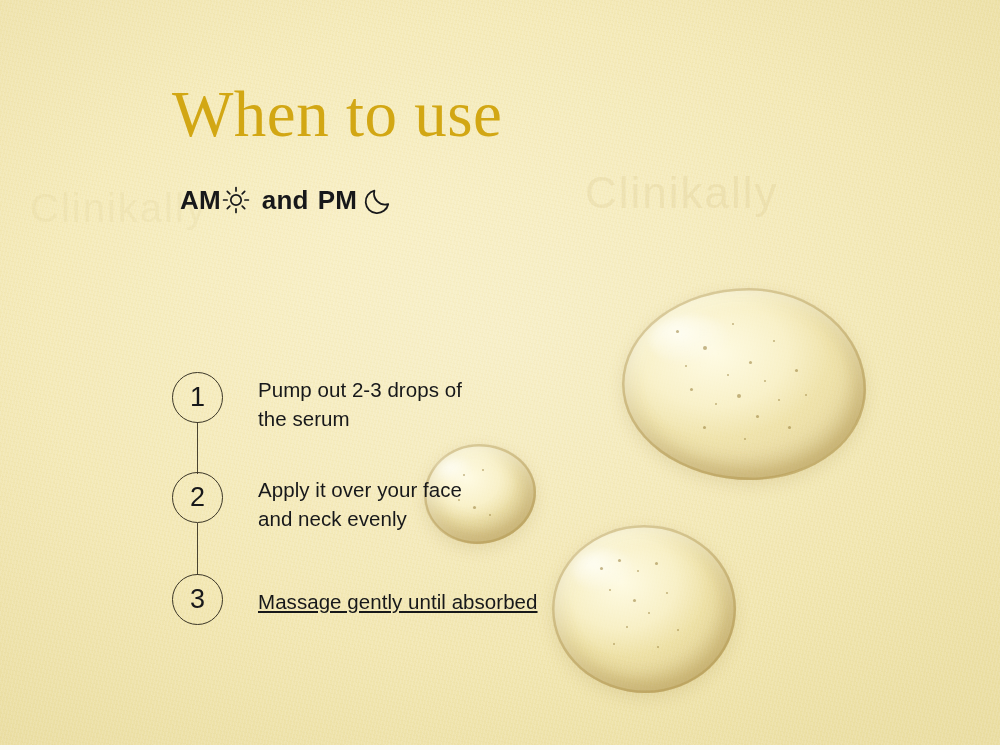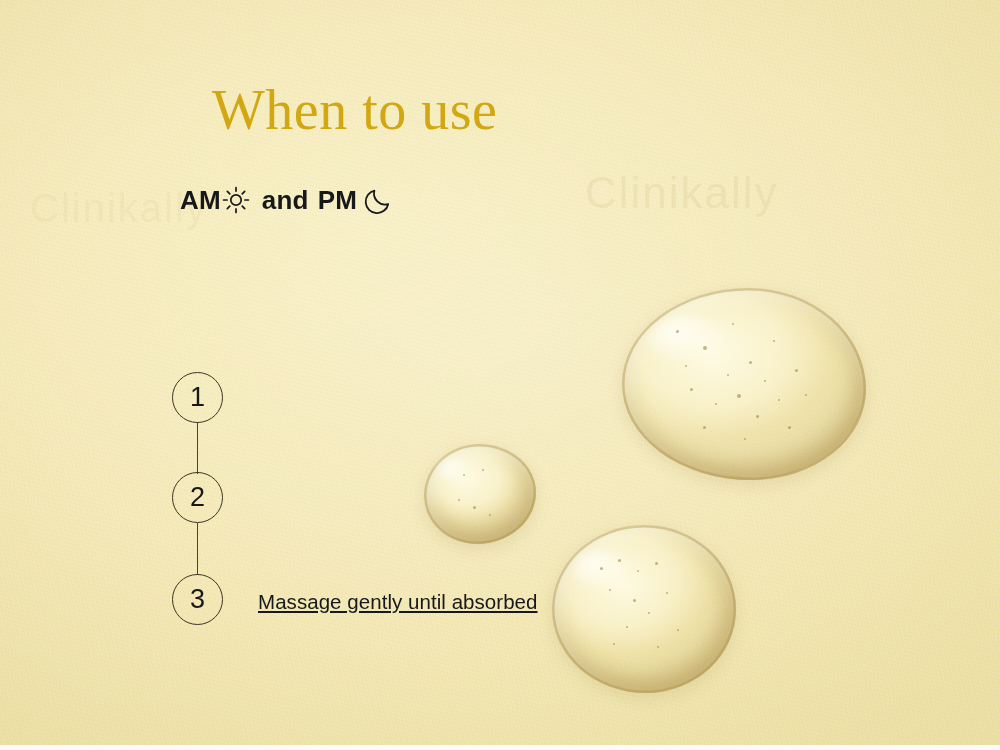--- a/index.html
+++ b/index.html
@@ -54,21 +54,21 @@
   
   .heading {
     position:absolute;
     font-family:"Liberation Serif", serif;
     font-weight:400;
     color:#D2A714;
     letter-spacing:.5px;
     white-space:nowrap;
     line-height:1;
   }
-  #h-when { left:172px; top:82px;  font-size:56px;margin-left:40px; }
+  #h-when { left:172px; top:82px;  font-size:65px; }
   #h-how  { left:172px; top:272px; font-size:72px; }
 
   
   .ampm {
     position:absolute;
     left:180px; top:183px;
     height:34px;
     display:flex;
     align-items:center;
     font-size:26px;
@@ -272,24 +272,28 @@
   </div>
 
 
   <div id="steps">
 
     <div class="connector" id="conn1"></div>
     <div class="connector" id="conn2"></div>
 
     <div class="step" id="step1">
       <div class="num-circle">1</div>
+      <div class="step-text">Pump out 2-3 drops of
+the serum</div>
     </div>
 
     <div class="step" id="step2">
       <div class="num-circle">2</div>
+      <div class="step-text">Apply it over your face
+and neck evenly</div>
     </div>
 
     <div class="step" id="step3">
       <div class="num-circle">3</div>
       <div class="step-text">Massage gently until absorbed</div>
     </div>
   </div>
 
   <div class="bottom-strip"></div>
 </div>

